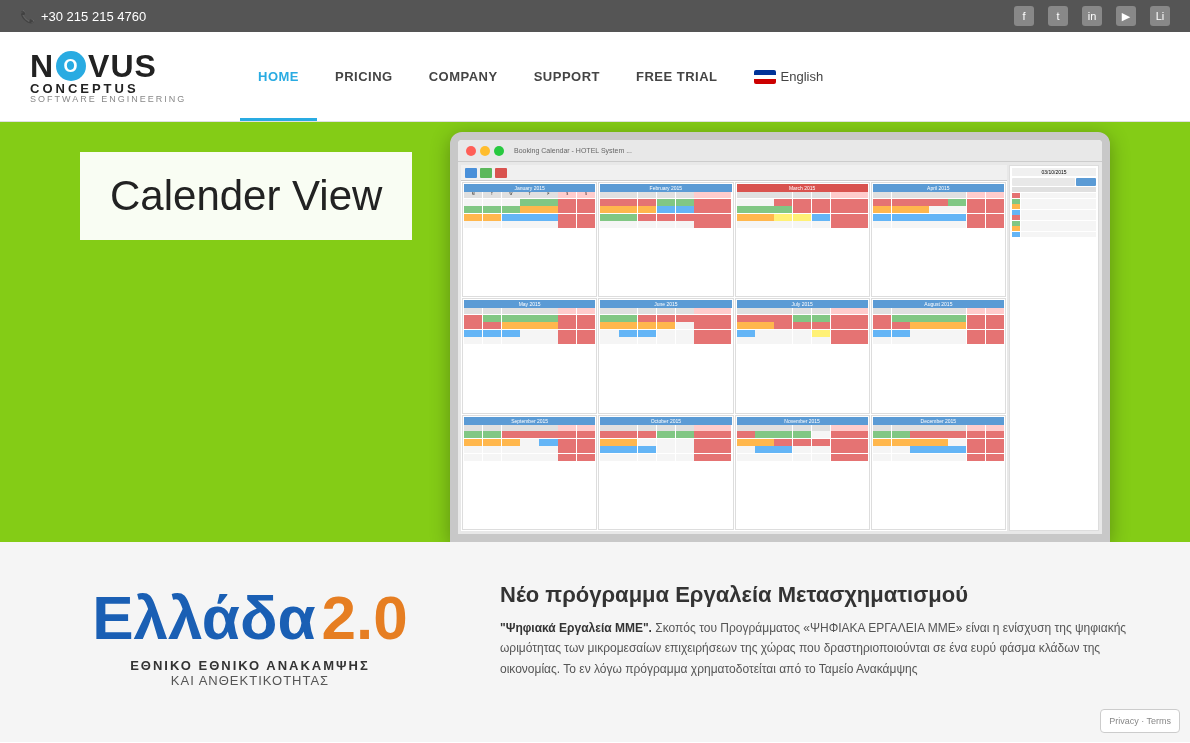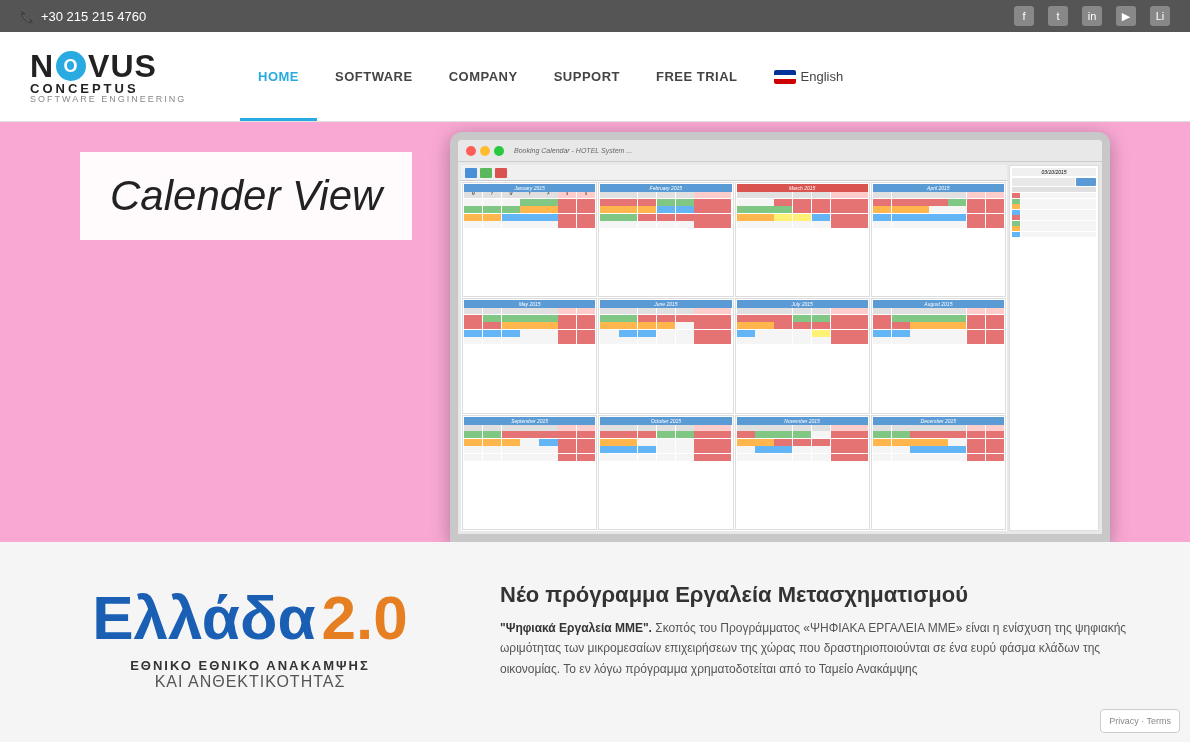--- a/index.html
+++ b/index.html
@@ -85,27 +85,26 @@
     }
     .flag-icon {
       width: 22px; height: 14px;
       background: linear-gradient(to bottom, #003399 0%, #003399 33%, #fff 33%, #fff 66%, #cc0000 66%);
       display: inline-block; border-radius: 2px;
       position: relative; overflow: hidden;
     }
 
     
     .hero {
-      background: #f9a8d4;
+      background: #84cc16;
       position: relative;
       height: 420px;
       overflow: hidden;
       display: flex;
       align-items: flex-start;
-      font-style: italic;
     }
     .hero-text-box {
       background: rgba(255,255,255,0.95);
       padding: 20px 30px;
       margin: 30px 0 0 80px;
       z-index: 2;
       position: relative;
     }
     .hero-title {
       font-size: 42px;
@@ -176,21 +175,21 @@
     }
     .ellada-subtitle {
       font-size: 13px;
       font-weight: 700;
       color: #333;
       letter-spacing: 2px;
       text-align: center;
       margin-top: 5px;
     }
     .ellada-sub2 {
-      font-size: 16px;
+      font-size: 13px;
       color: #555;
       letter-spacing: 1px;
       text-align: center;
     }
     .bottom-right {
       flex: 1;
     }
     .program-title {
       font-size: 22px;
       color: #333;
@@ -244,21 +243,21 @@
       <div class="logo-top">
         N<span class="logo-o">O</span>VUS
       </div>
       <div class="logo-bottom">CONCEPTUS</div>
       <div class="logo-sub">SOFTWARE ENGINEERING</div>
     </div>
   </div>
 
   <nav>
     <a class="nav-item active">HOME</a>
-    <a class="nav-item">SOFTWARE</a>
+    <a class="nav-item">PRICING</a>
     <a class="nav-item">COMPANY</a>
     <a class="nav-item">SUPPORT</a>
     <a class="nav-item">FREE TRIAL</a>
     <div class="nav-lang">
       <span class="flag-icon"></span>
       <span>English</span>
     </div>
   </nav>
 </div>
 

